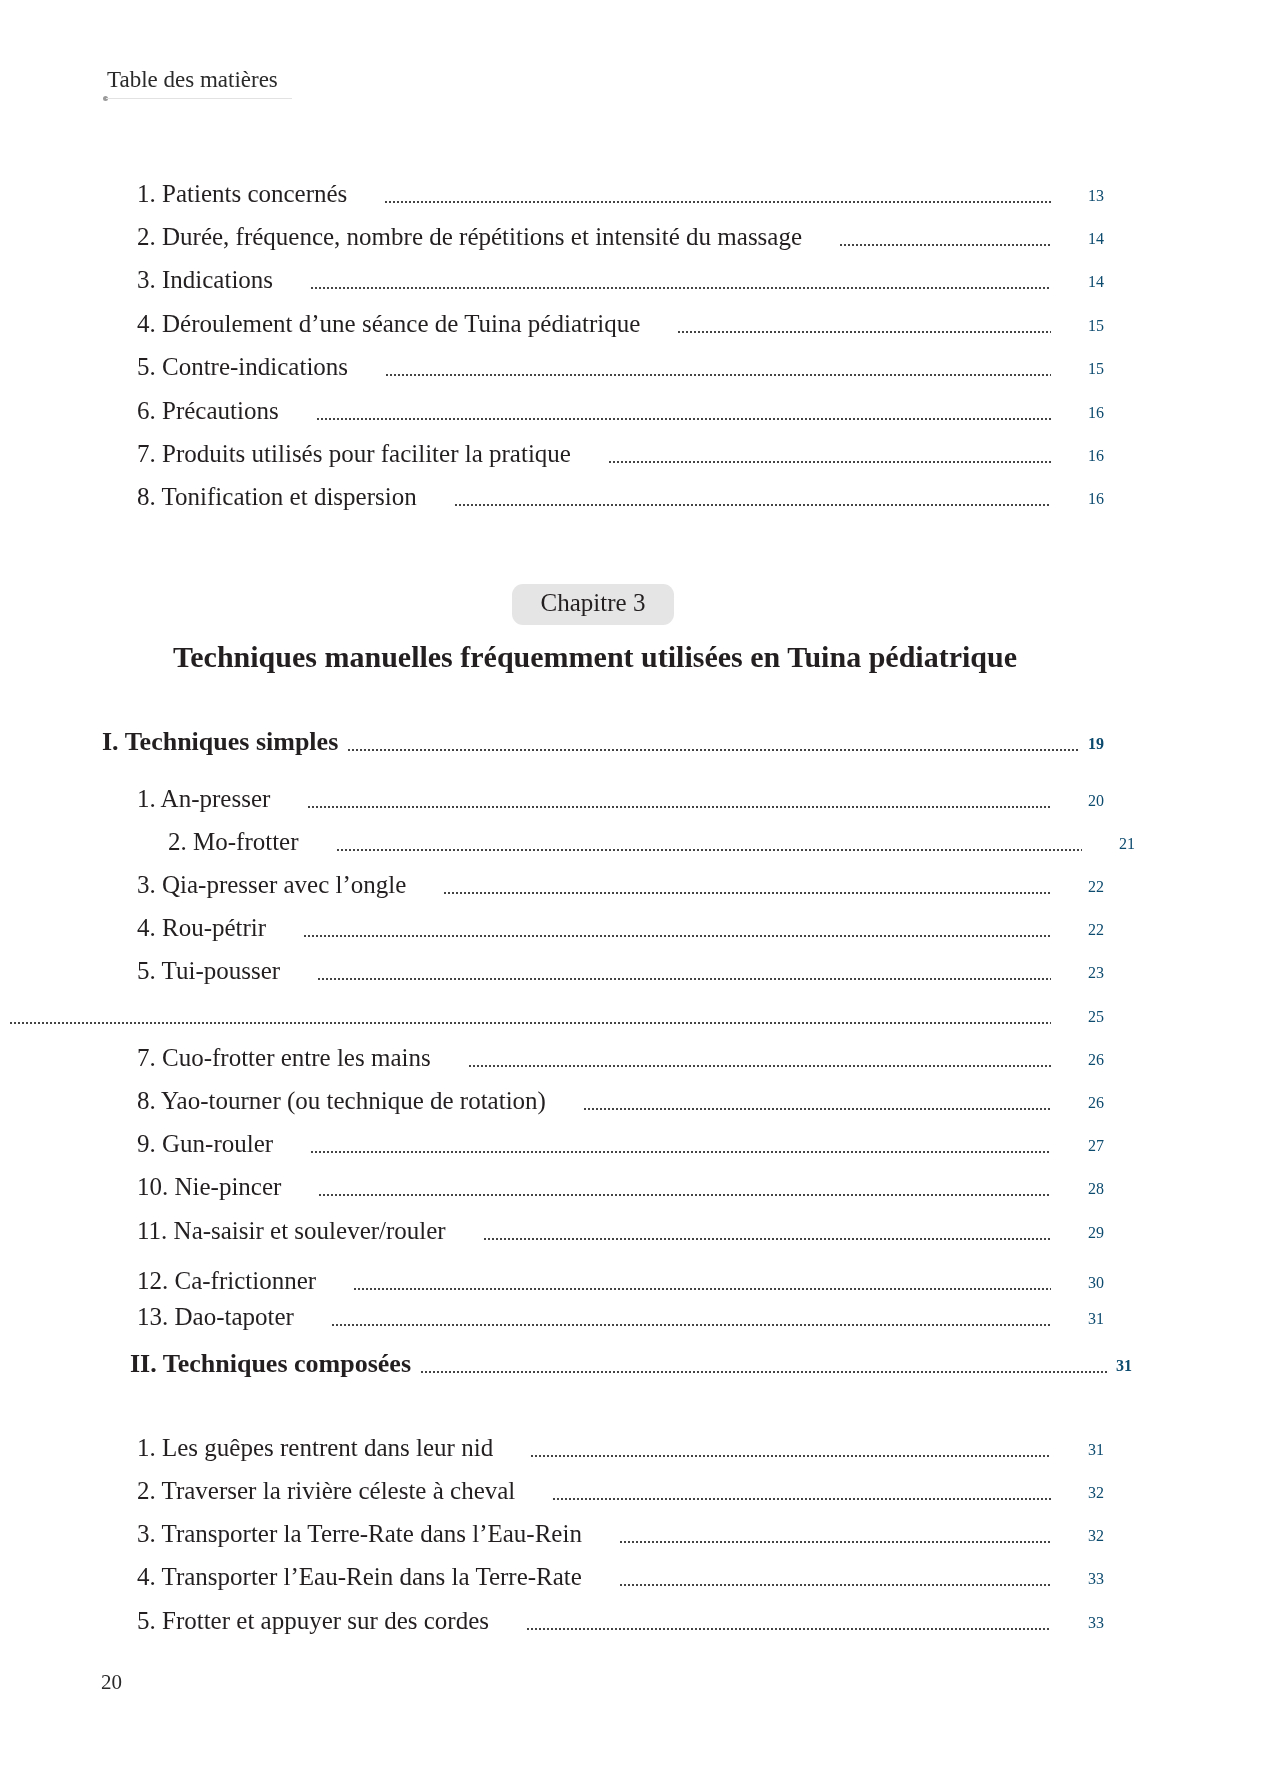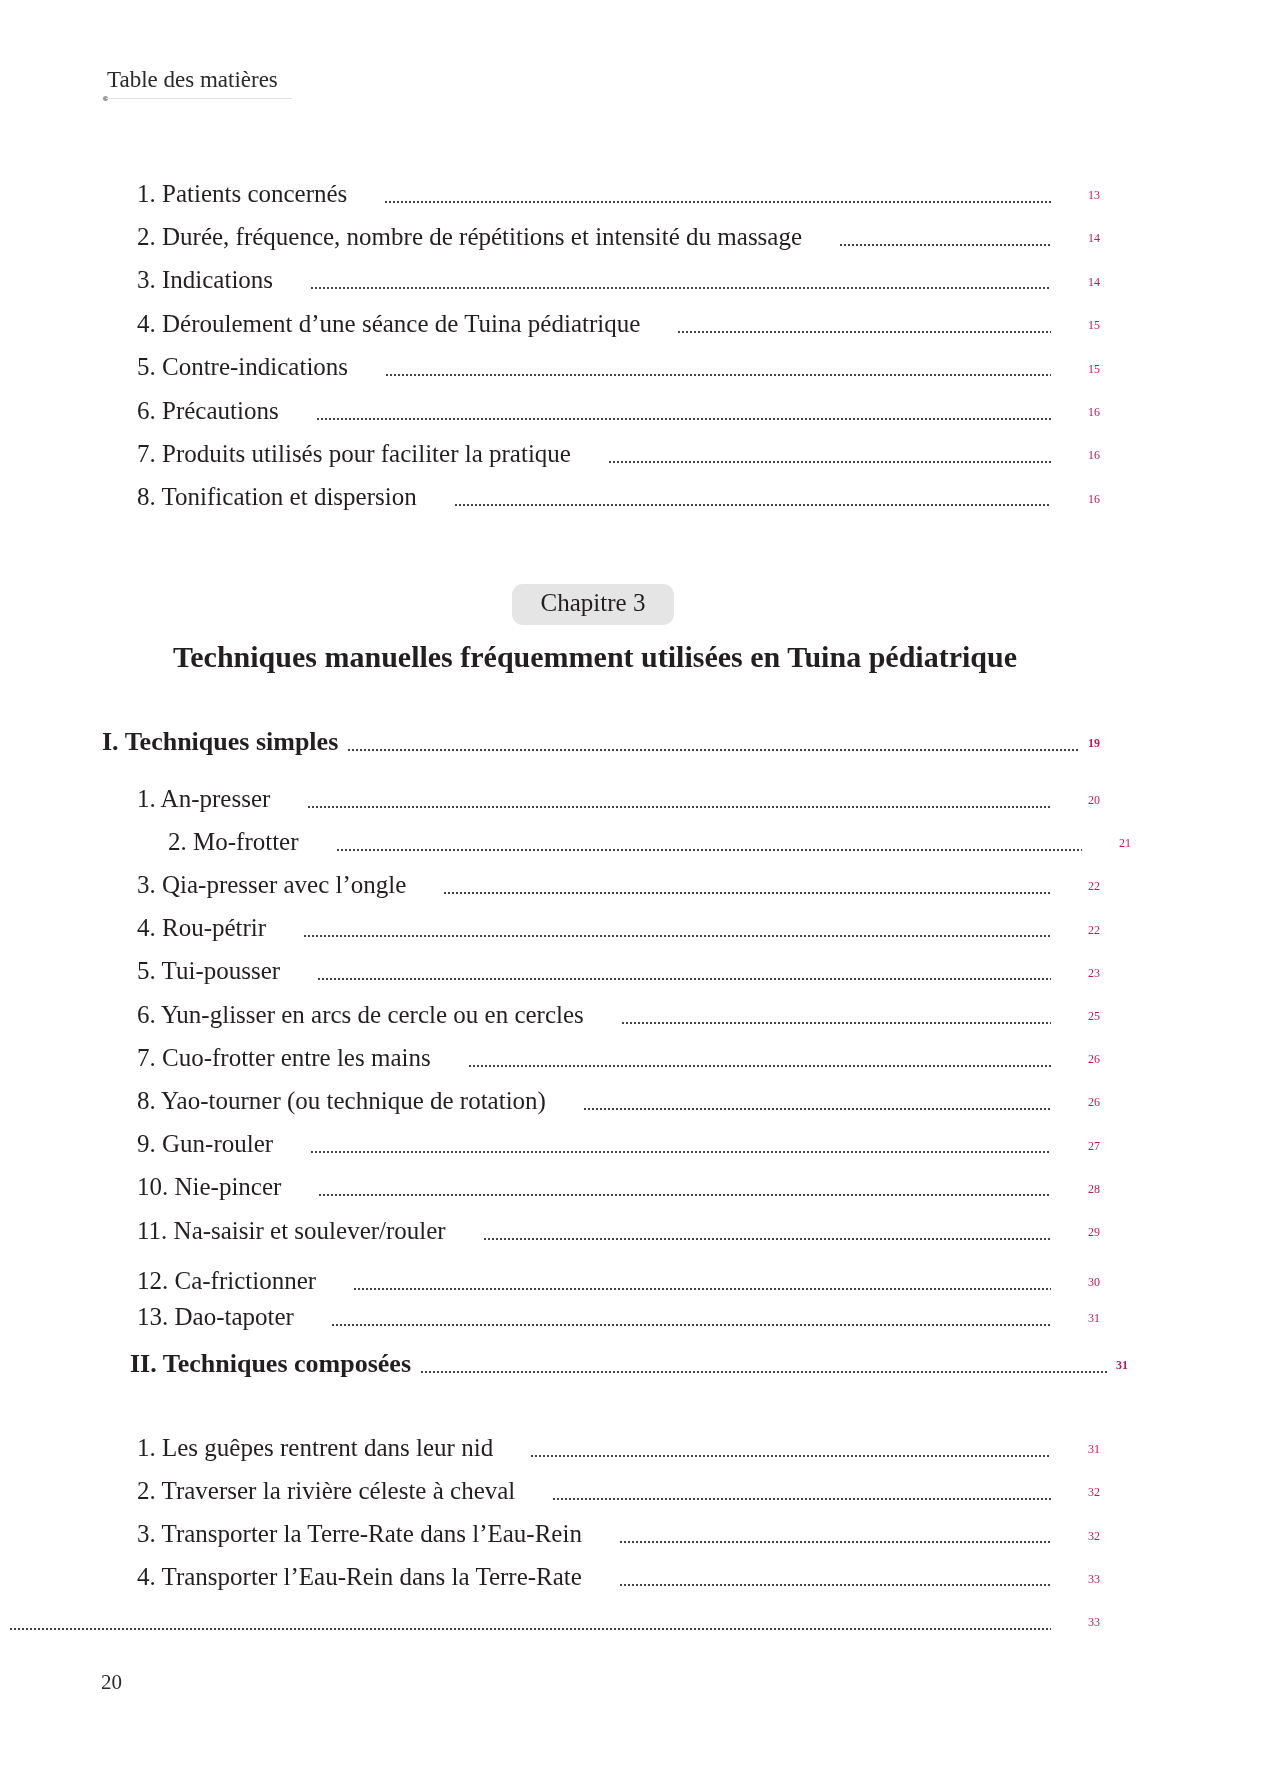--- a/index.html
+++ b/index.html
@@ -25,21 +25,21 @@
     display: flex; align-items: center;
   }
   .toc-row .label { white-space: nowrap; }
   .toc-row .leader {
     flex: 1 1 auto; height: 2px; margin: 0 9px 0 9px;
     align-self: center; transform: translateY(8px);
     background-image: radial-gradient(circle, #444 0.8px, transparent 1px);
     background-size: 4px 2px; background-repeat: repeat-x;
   }
   .toc-row .page {
-    width: 28px; text-align: left; font-size: 12px; color: #be185d;
+    width: 28px; text-align: left; font-size: 16px; color: #0c4a6e;
     transform: translateY(2px);
   }
   .item { font-size: 25px; gap: 28px; }
   .item .label { margin-left: 137px; }
   .section { font-size: 26px; font-weight: bold; }
   .section .label { margin-left: 102px; }
   .rowwrap { display: flex; width: 1280px; align-items: center; }
   .rowwrap .label { flex: 0 0 auto; }
   .rowwrap .leader { flex: 1 1 auto; }
   .rowwrap .page { flex: 0 0 auto; margin-right: 164px; }
@@ -135,21 +135,20 @@
       <span class="label">4. Rou-pétrir</span>
       <span class="leader"></span>
       <span class="page">22</span>
     </div>
     <div class="toc-row rowwrap item" style="top: 949.8px;">
       <span class="label">5. Tui-pousser</span>
       <span class="leader"></span>
       <span class="page">23</span>
     </div>
     <div class="toc-row rowwrap item" style="top: 993px;">
-      <span class="label">6. Yun-glisser en arcs de cercle ou en cercles</span>
       <span class="leader"></span>
       <span class="page">25</span>
     </div>
     <div class="toc-row rowwrap item" style="top: 1036.2px;">
       <span class="label">7. Cuo-frotter entre les mains</span>
       <span class="leader"></span>
       <span class="page">26</span>
     </div>
     <div class="toc-row rowwrap item" style="top: 1079.4px;">
       <span class="label">8. Yao-tourner (ou technique de rotation)</span>
@@ -200,18 +199,19 @@
       <span class="label">3. Transporter la Terre-Rate dans l’Eau-Rein</span>
       <span class="leader"></span>
       <span class="page">32</span>
     </div>
     <div class="toc-row rowwrap item" style="top: 1555.9px;">
       <span class="label">4. Transporter l’Eau-Rein dans la Terre-Rate</span>
       <span class="leader"></span>
       <span class="page">33</span>
     </div>
     <div class="toc-row rowwrap item" style="top: 1599.2px;">
+      <span class="label">5. Frotter et appuyer sur des cordes</span>
       <span class="leader"></span>
       <span class="page">33</span>
     </div>
   </div>
 
 <div class="folio">20</div>
 
 </body></html>

